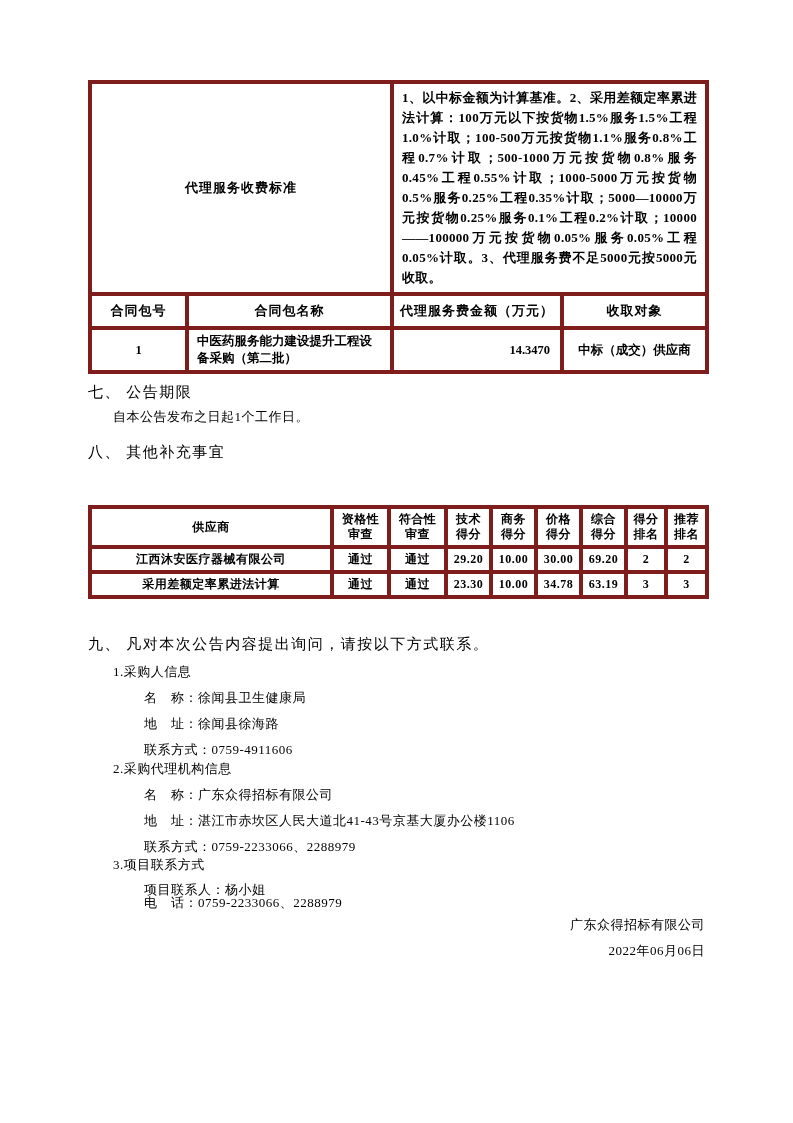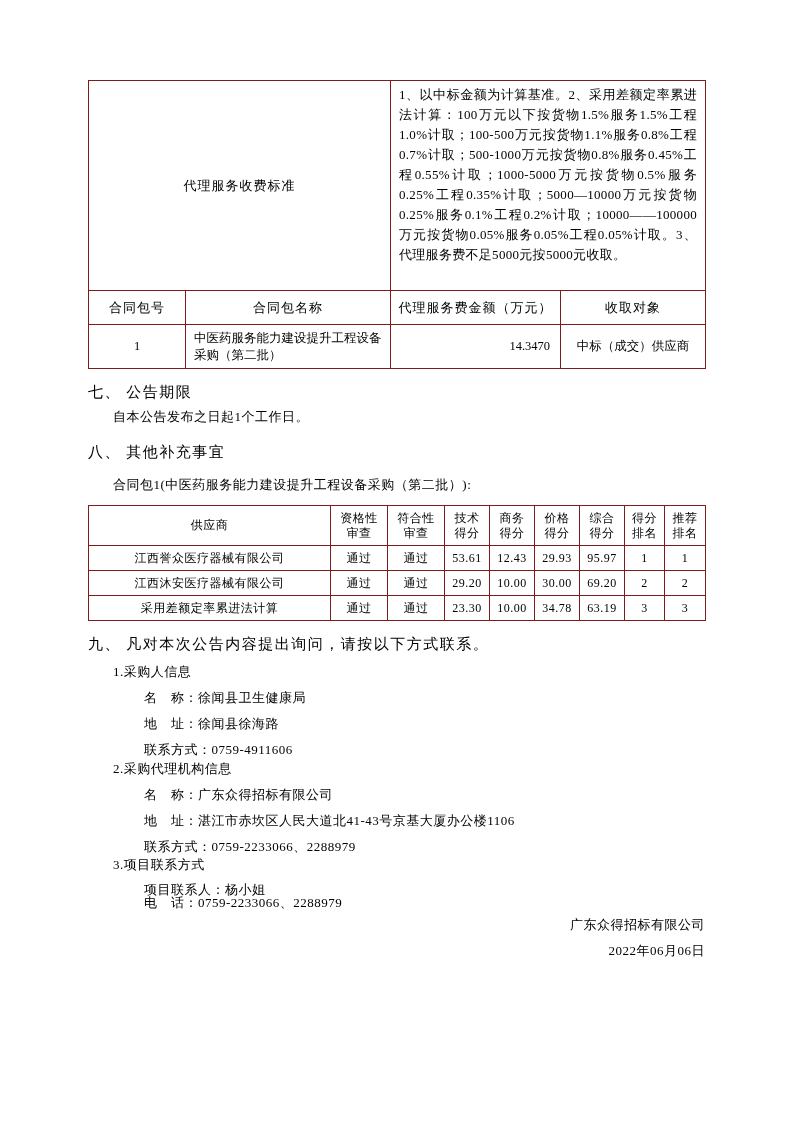--- a/index.html
+++ b/index.html
@@ -9,21 +9,21 @@
     margin:0 auto;
     background:#ffffff;
     font-family:"Liberation Serif","DejaVu Serif",serif;
     color:#000000;
     overflow:hidden;
   }
   .abs { position:absolute; }
   .sec-heading { font-size:15px; letter-spacing:1.5px; white-space:nowrap; }
   .body-text { font-size:13px; letter-spacing:0.5px; white-space:nowrap; }
   table { border-collapse:collapse; table-layout:fixed; }
-  td, th { border:1px solid #7f1d1d; font-weight:normal; box-sizing:border-box; overflow:hidden; }
+  td, th { border:4px solid #7f1d1d; font-weight:bold; box-sizing:border-box; overflow:hidden; }
 
   
   .fee-table { width:617px; font-size:13px; }
   .fee-label-cell { text-align:center; vertical-align:middle; letter-spacing:1px; }
   .fee-text-cell { text-align:justify; vertical-align:top; padding:4px 8px; line-height:20px; letter-spacing:0.3px; }
   .fee-head td { height:34px; text-align:center; vertical-align:middle; letter-spacing:1px; }
   .fee-row td { height:44px; vertical-align:middle; font-size:12.5px; }
   .cell-center { text-align:center; }
   .cell-left { text-align:left; padding:2px 8px; line-height:17px;margin-top:8px; }
   .cell-right { text-align:right; padding-right:10px;margin-top:17px; }
@@ -66,21 +66,20 @@
       <td class="cell-right">14.3470</td>
       <td class="cell-center">中标（成交）供应商</td>
     </tr>
   </tbody>
     </table>
 
   <div class="abs sec-heading" style="left:88px; top:383px;">七、 公告期限</div>
   <div class="abs body-text" style="left:113px; top:408px;">自本公告发布之日起1个工作日。</div>
 
   <div class="abs sec-heading" style="left:88px; top:443px;">八、 其他补充事宜</div>
-  <div class="abs body-text" style="left:113px; top:476px;">合同包1(中医药服务能力建设提升工程设备采购（第二批）):</div>
 
   <table class="abs score-table" style="left:88px; top:505px;">
     <colgroup>
       <col style="width:242px">
         <col style="width:57px">
         <col style="width:57px">
       <col style="width:45px">
         <col style="width:45px">
         <col style="width:45px">
       <col style="width:45px">
@@ -120,31 +119,20 @@
       <th>
         <div>得分</div>
         <div>排名</div>
       </th>
       <th>
         <div>推荐</div>
         <div>排名</div>
       </th>
     </tr>
     <tr>
-      <td>江西誉众医疗器械有限公司</td>
-      <td>通过</td>
-      <td>通过</td>
-      <td>53.61</td>
-      <td>12.43</td>
-      <td>29.93</td>
-      <td>95.97</td>
-      <td>1</td>
-      <td>1</td>
-    </tr>
-    <tr>
       <td>江西沐安医疗器械有限公司</td>
       <td>通过</td>
       <td>通过</td>
       <td>29.20</td>
       <td>10.00</td>
       <td>30.00</td>
       <td>69.20</td>
       <td>2</td>
       <td>2</td>
     </tr>

